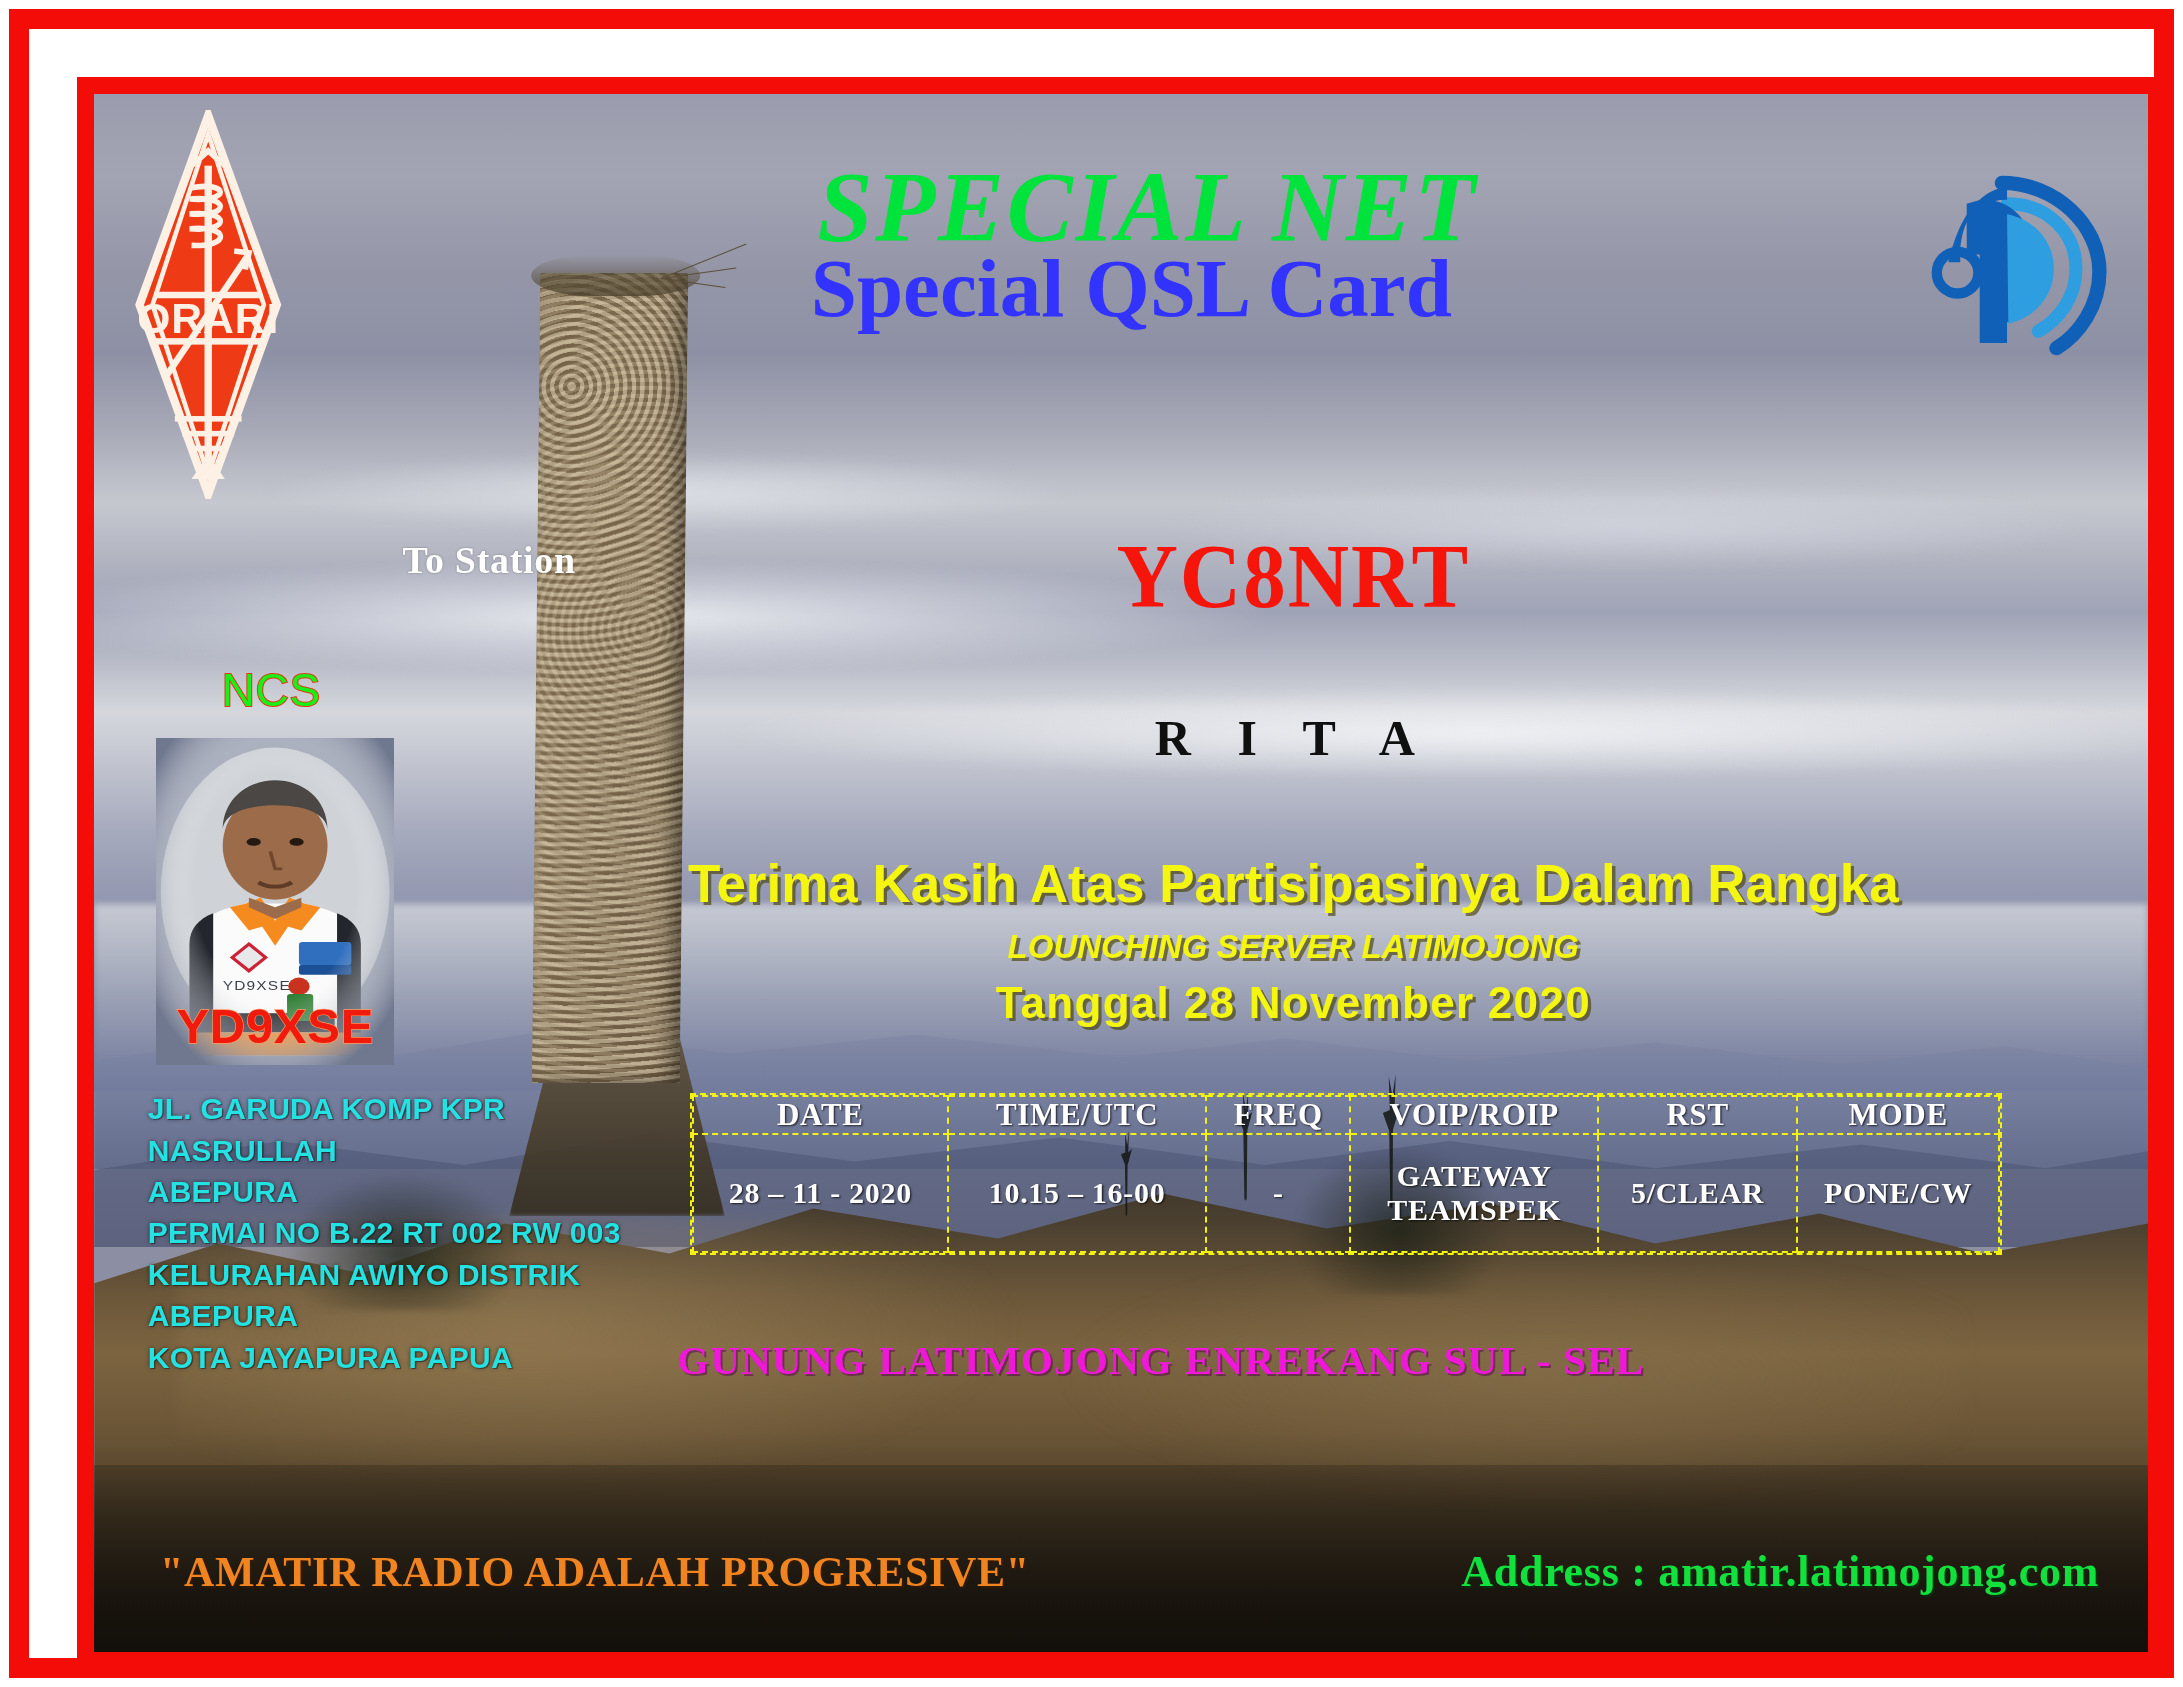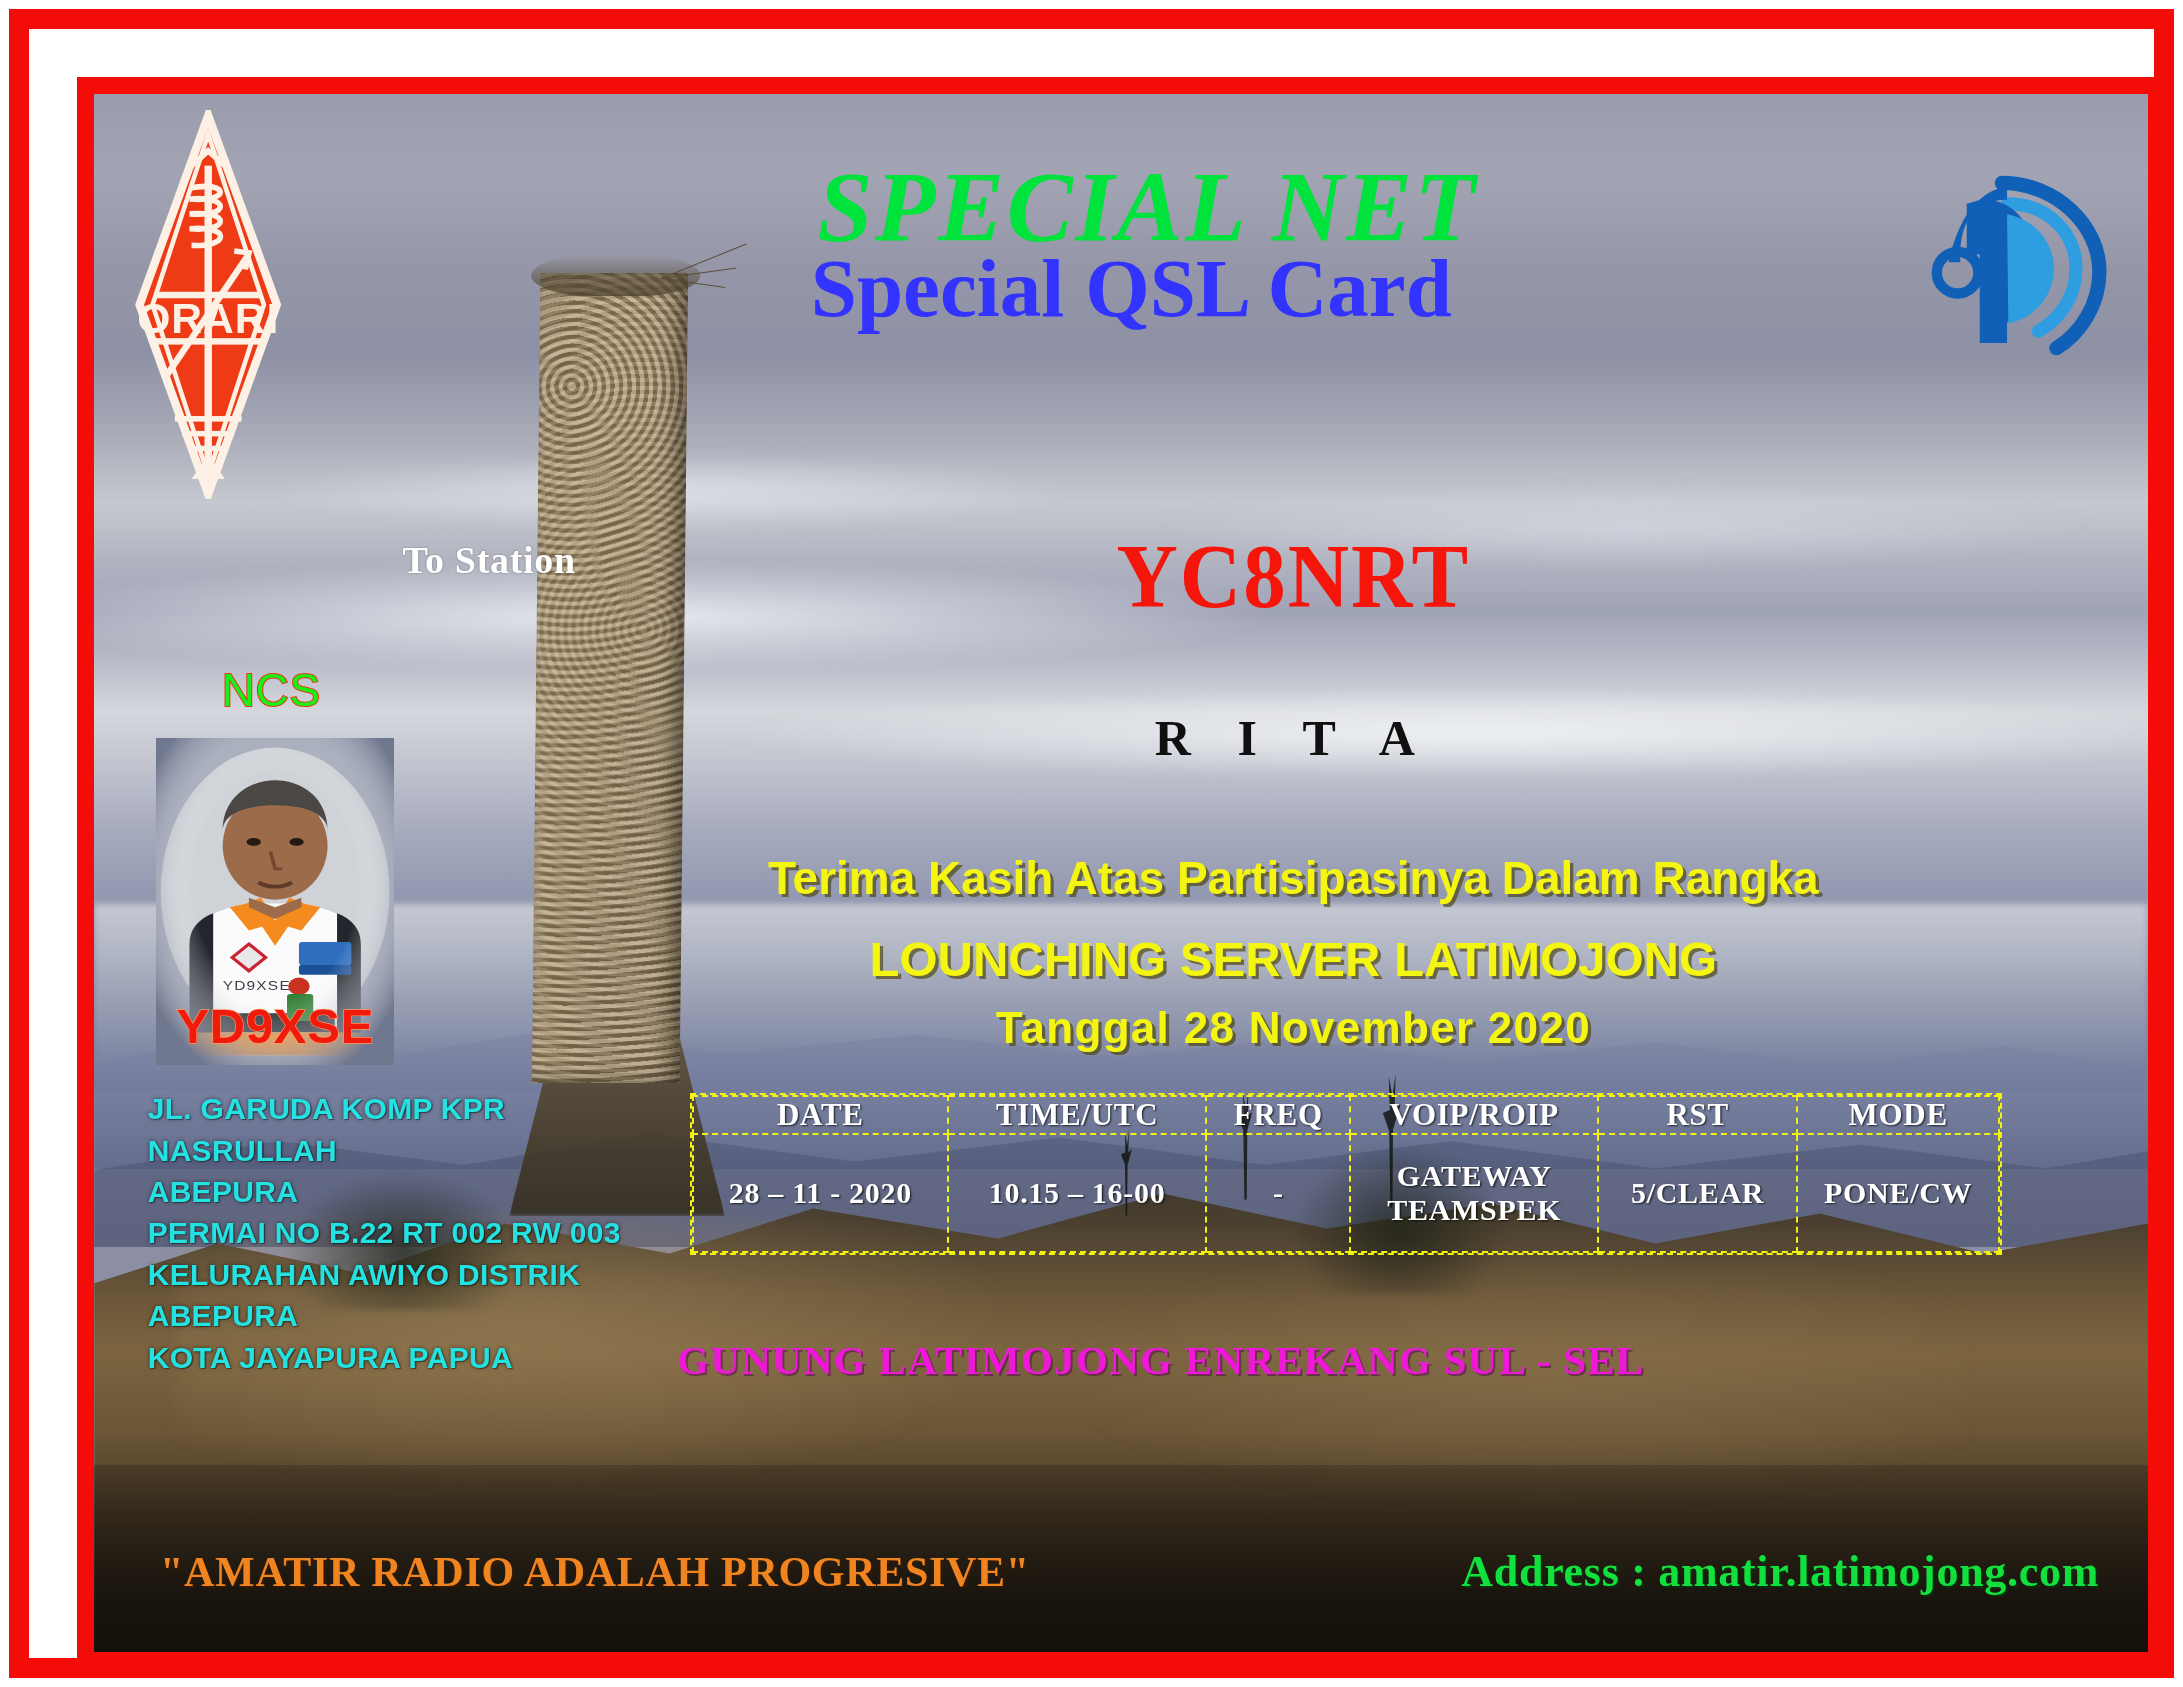--- a/index.html
+++ b/index.html
@@ -205,22 +205,22 @@
     font-family:"Liberation Serif", serif; font-weight:bold; font-size:50px;
     color:#101010; letter-spacing:17px; line-height:1;
   }
 
   .thanks {
     position:absolute; left:0; right:0; top:48.2%; text-align:center;
     padding-left:344px;
     font-family:"Liberation Sans", sans-serif; font-weight:bold;
     color:#f5f512; line-height:1.46;
   }
-  .thanks .l1 { font-size:46px; text-shadow:3.3px 3.3px 0 rgba(72,64,8,.65); }
-  .thanks .l2 { font-size:49px; text-shadow:3.3px 3.3px 0 rgba(72,64,8,.65);margin-top:12px; }
+  .thanks .l1 { font-size:53px; text-shadow:3.3px 3.3px 0 rgba(72,64,8,.65); }
+  .thanks .l2 { font-size:33px; font-style:italic; text-shadow:3.3px 3.3px 0 rgba(72,64,8,.65); }
   .thanks .l3 { font-size:44px; text-shadow:3.3px 3.3px 0 rgba(72,64,8,.65); letter-spacing:1.3px; }
 
   
   .qso {
     position:absolute; left:29.0%; top:64.1%; width:63.9%; height:10.4%;
     border:2.6px dashed #f2f20f;
     border-collapse:collapse;
   }
   .qso table { width:100%; height:100%; border-collapse:collapse; table-layout:fixed; }
   .qso th, .qso td {

